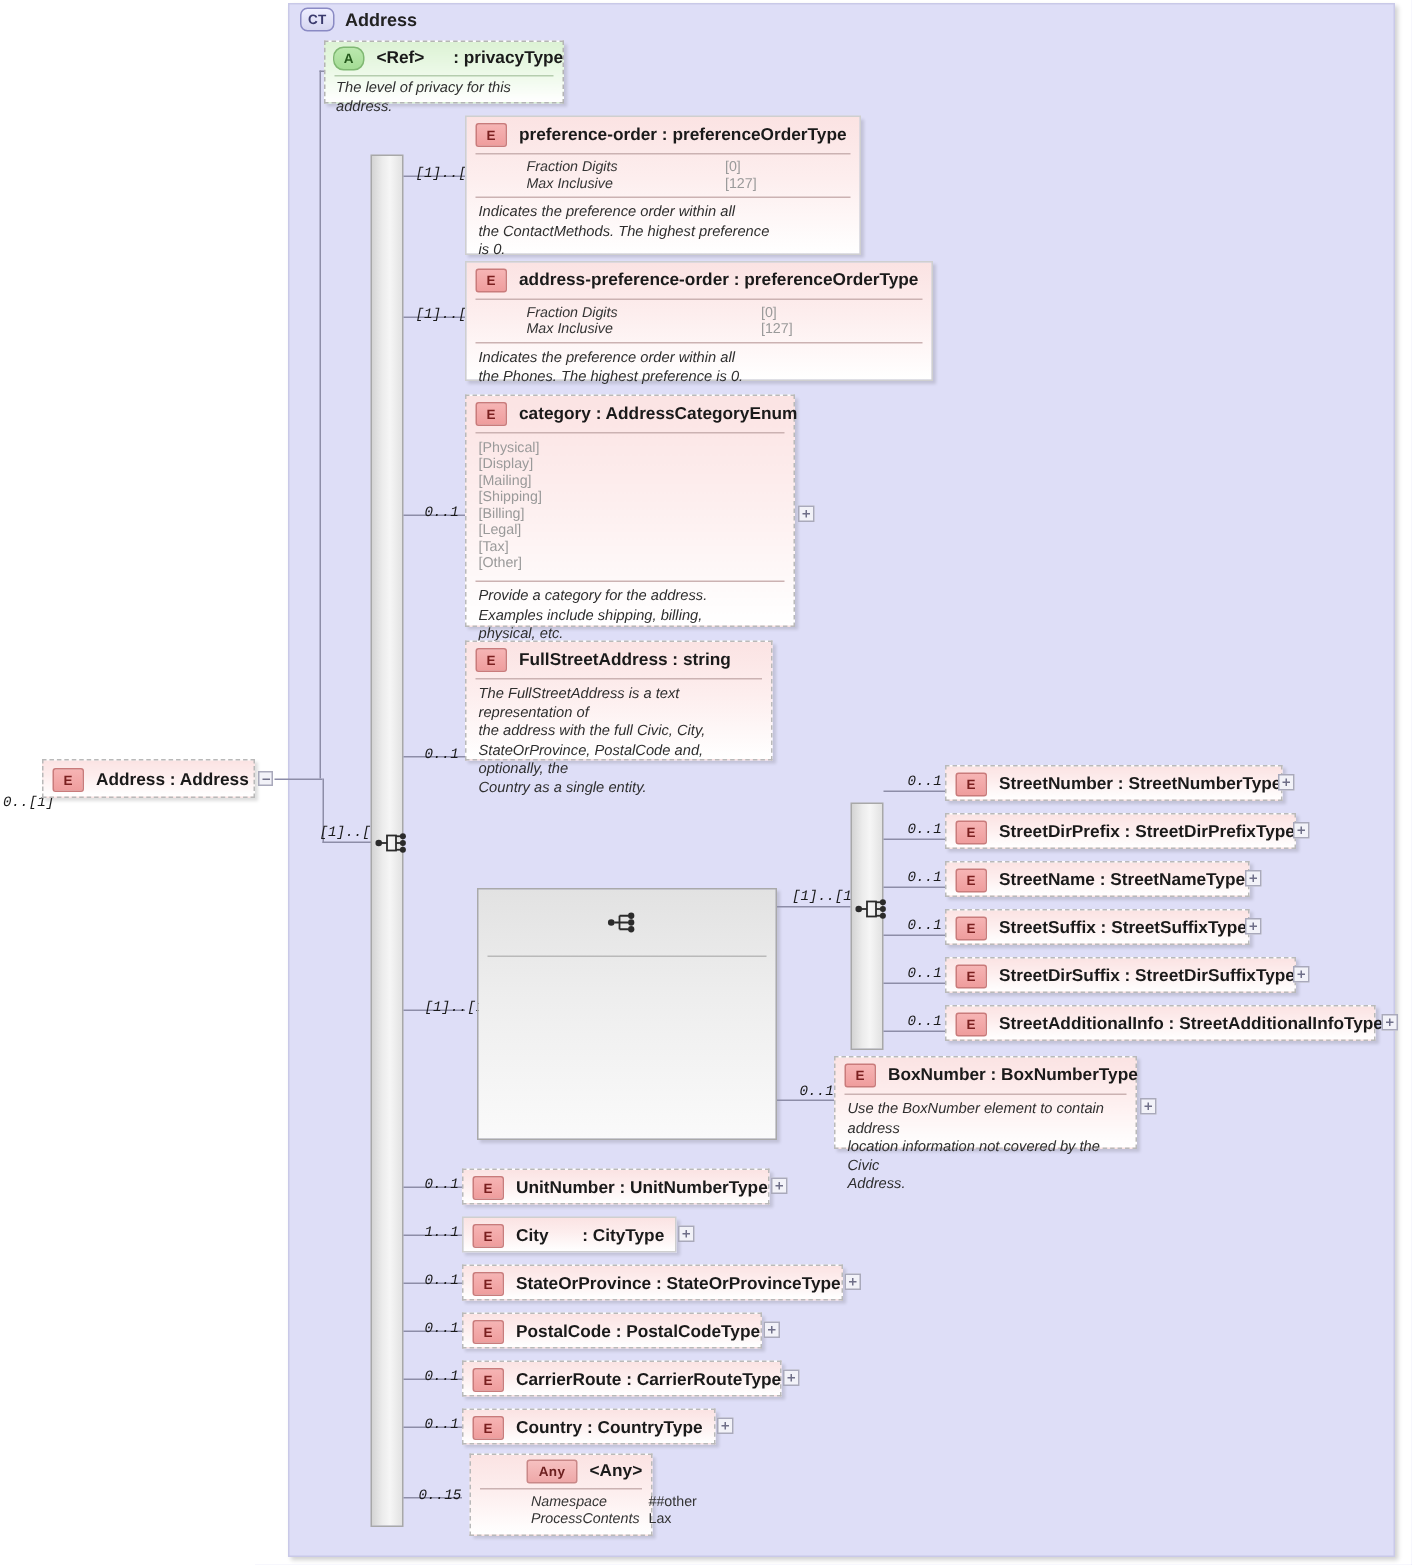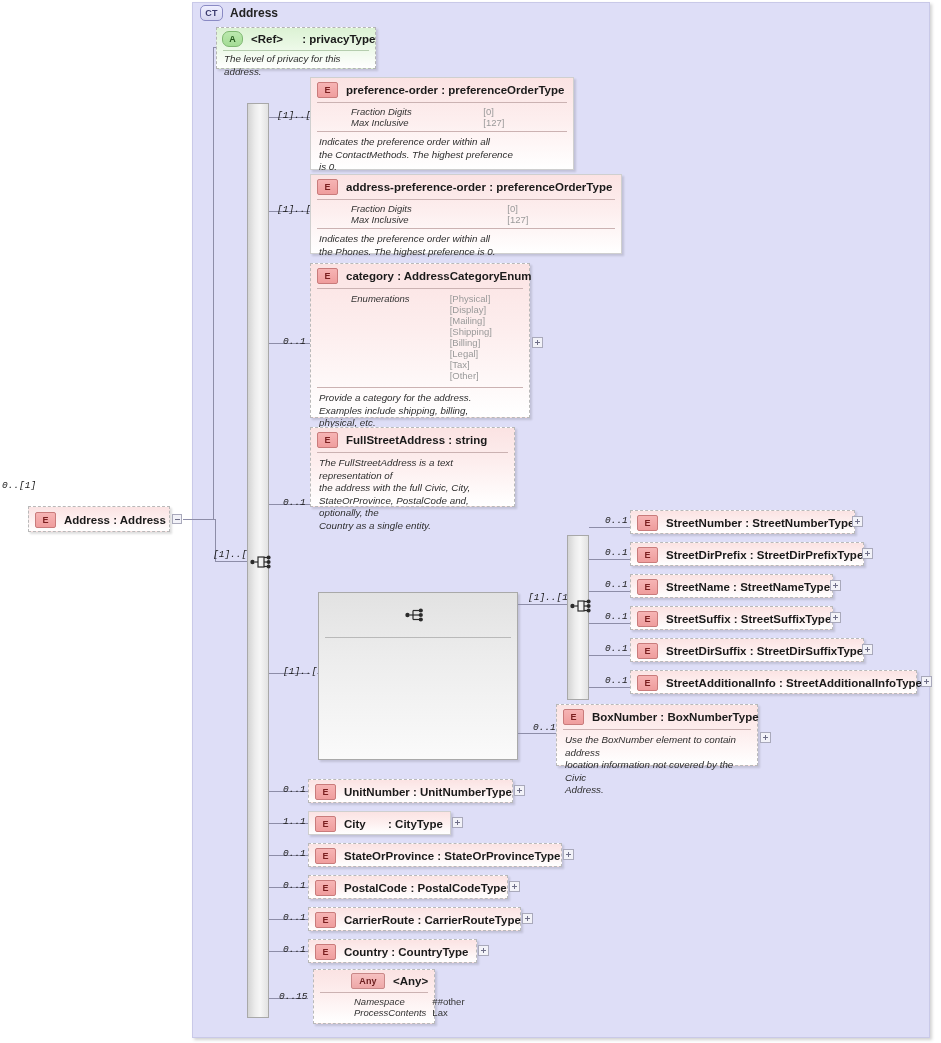--- a/index.html
+++ b/index.html
@@ -129,21 +129,21 @@
 </head>
 <body>
 
 <div class="abs" id="ct-container"></div>
 
 <div class="abs ct-header">
   <span class="badge badge-ct">CT</span>
   <span class="ct-title">Address</span>
 </div>
 
-<div class="card" style="left:2px;top:480px;">0..[1]</div>
+<div class="card" style="left:2px;top:529px;">0..[1]</div>
 <div class="node dashed" id="root-el" style="left:28px;top:506px;width:142px;height:26px;">
   <div class="node-title" style="padding-top:5px;">
     <span class="badge badge-e">E</span>
     <span>Address : Address</span>
   </div>
 </div>
 <div class="root-minus" style="left:172px;top:514px;"></div>
 
 <div class="ln h" style="left:183px;top:519px;width:32px;"></div>
 <div class="ln v" style="left:215px;top:519px;height:43px;"></div>
@@ -226,21 +226,20 @@
 </div>
 
 <div class="card" style="left:283px;top:336px;">0..1</div>
 <div class="node dashed" style="left:310px;top:263px;width:220px;height:155px;">
   <div class="node-title">
     <span class="badge badge-e">E</span>
     <span>category : AddressCategoryEnum</span>
   </div>
   <div class="sep"></div>
   <div class="facets" style="padding-top:4px;">
-    <span class="facet-name">Enumerations</span>
     <span class="enum-list">
       <span class="facet-val">[Physical]</span>
       <span class="facet-val">[Display]</span>
       <span class="facet-val">[Mailing]</span>
       <span class="facet-val">[Shipping]</span>
       <span class="facet-val">[Billing]</span>
       <span class="facet-val">[Legal]</span>
       <span class="facet-val">[Tax]</span>
       <span class="facet-val">[Other]</span>
     </span>

